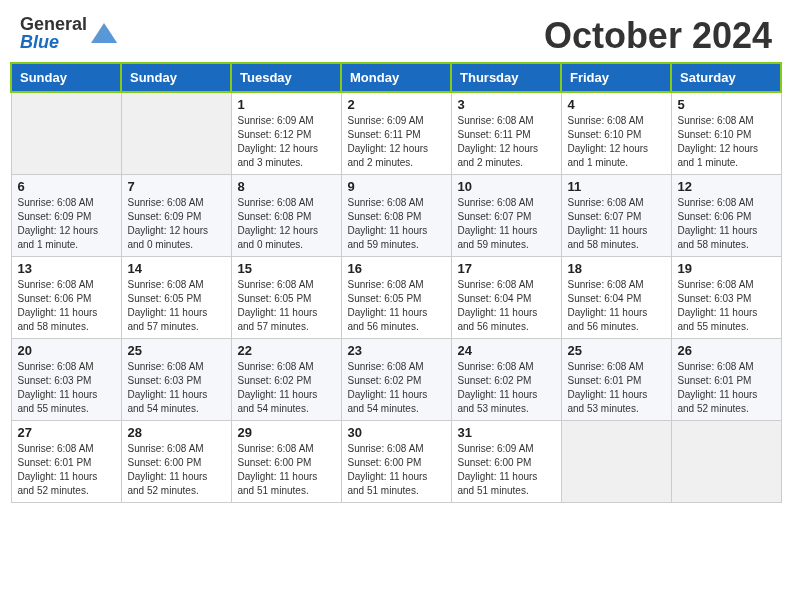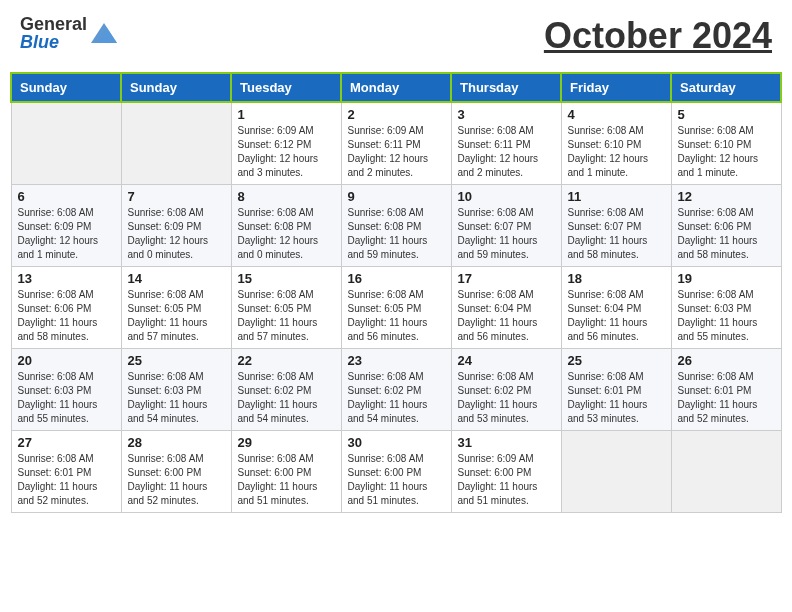--- a/index.html
+++ b/index.html
@@ -7,21 +7,20 @@
       font-family: Arial, sans-serif;
       background: #fff;
       width: 792px;
       min-height: 612px;
       padding: 10px;
     }
     .header {
       display: flex;
       justify-content: space-between;
       align-items: flex-start;
-      margin-bottom: 10px;
       padding: 5px 10px;
     }
     .logo {
       display: flex;
       align-items: center;
     }
     .logo-text {
       display: flex;
       flex-direction: column;
       line-height: 1;
@@ -42,21 +41,20 @@
       height: 30px;
       margin-left: 2px;
     }
     .title-section {
       text-align: right;
     }
     .month-title {
       font-size: 36px;
       font-weight: bold;
       color: #333;
-      text-decoration: underline;
     }
     .location {
       font-size: 16px;
       color: #555;
     }
     .calendar {
       width: 100%;
       border-collapse: collapse;
       border: 1px solid #ccc;
     }

